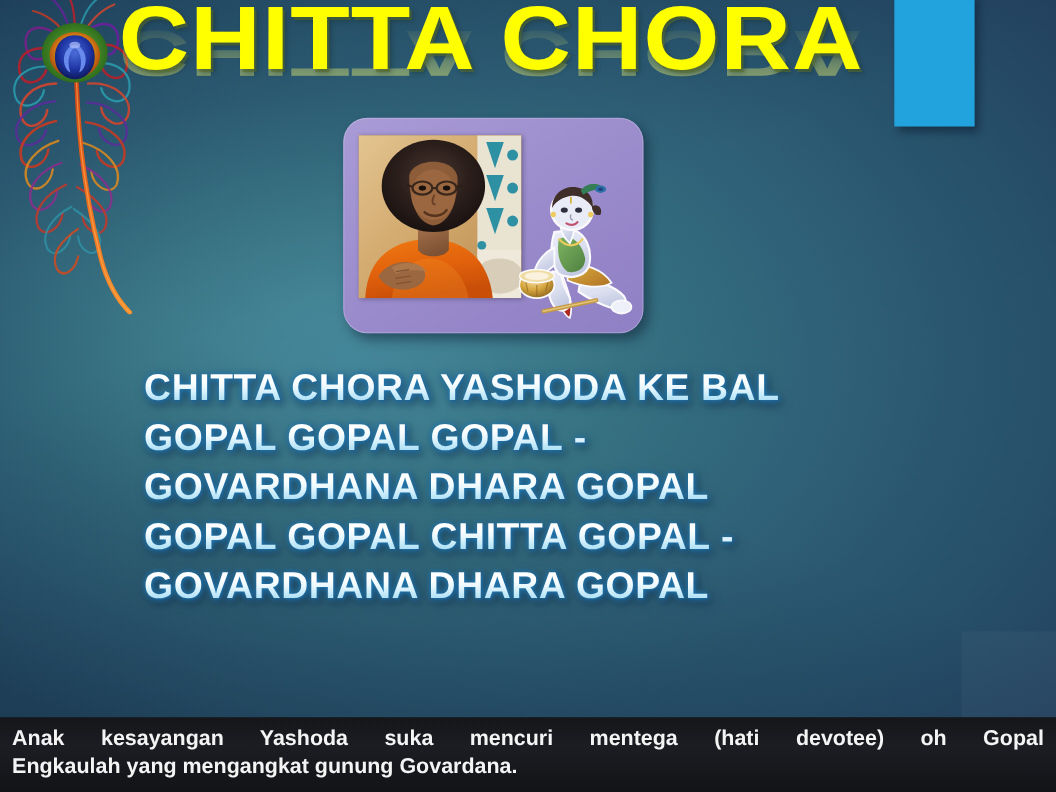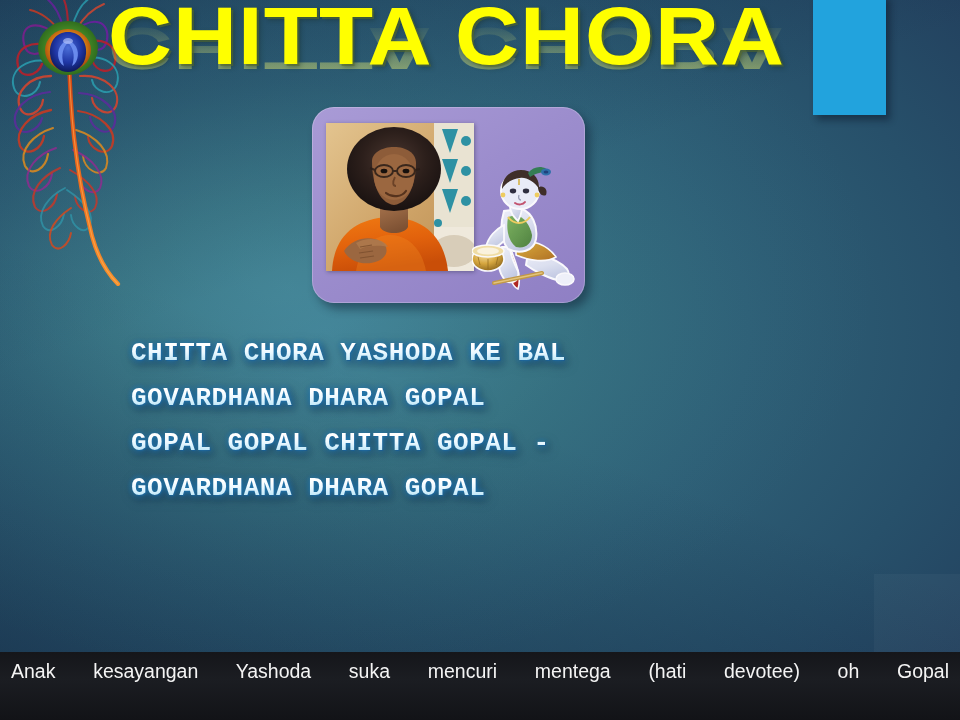--- a/index.html
+++ b/index.html
@@ -159,23 +159,23 @@
   
   .lyrics {
     position: absolute;
     left: 131px;
     top: 331px;
     width: 790px;
   }
   .lyric-line {
     position: relative;
     height: 45px;
-    font-family: Liberation Mono, monospace;
+    font-family: Liberation Sans, sans-serif;
     font-weight: bold;
-    font-size: 26px;
+    font-size: 34px;
     line-height: 45px;
     letter-spacing: 0.5px;
     white-space: nowrap;
     color: #f2fbff;
     background: linear-gradient(to bottom,
       #ffffff 0%,
       #ffffff 34%,
       #eaf8ff 48%,
       #b6e4f7 70%,
       #8fd3f0 100%);
@@ -196,21 +196,21 @@
     width: 960px;
     height: 68px;
     background: linear-gradient(to bottom, #15161a 0%, #1b1d22 40%, #121317 100%);
   }
   .caption-text {
     position: absolute;
     left: 11px;
     top: 6px;
     width: 938px;
     font-family: "Liberation Sans", sans-serif;
-    font-weight: normal;
+    font-weight: bold;
     font-size: 19.5px;
     line-height: 26px;
     color: #f4f4f4;
     text-align: justify;
     text-justify: inter-word;
   }
   .caption-text span.l1 {
     display: block;
     text-align: justify;
     text-align-last: justify;
@@ -464,24 +464,26 @@
             <path d="M22 116 L70 106" stroke="#e8c878" stroke-width="1.4" stroke-linecap="round"></path>
           </g>
         </svg>
       </div>
 
     </div>
   </div>
 
   <div class="lyrics">
     <div class="lyric-line">CHITTA CHORA YASHODA KE BAL</div>
+    <div class="lyric-line">GOPAL GOPAL GOPAL  -</div>
     <div class="lyric-line">GOVARDHANA DHARA GOPAL</div>
     <div class="lyric-line">GOPAL GOPAL CHITTA GOPAL -</div>
     <div class="lyric-line">GOVARDHANA DHARA GOPAL</div>
   </div>
 
   <div class="caption-bar">
     <div class="caption-text">
       <span class="l1">Anak kesayangan Yashoda suka mencuri mentega (hati devotee) oh Gopal</span>
+      <span class="l2">Engkaulah yang mengangkat gunung Govardana.</span>
     </div>
   </div>
 
 </div>
 
 </body></html>

